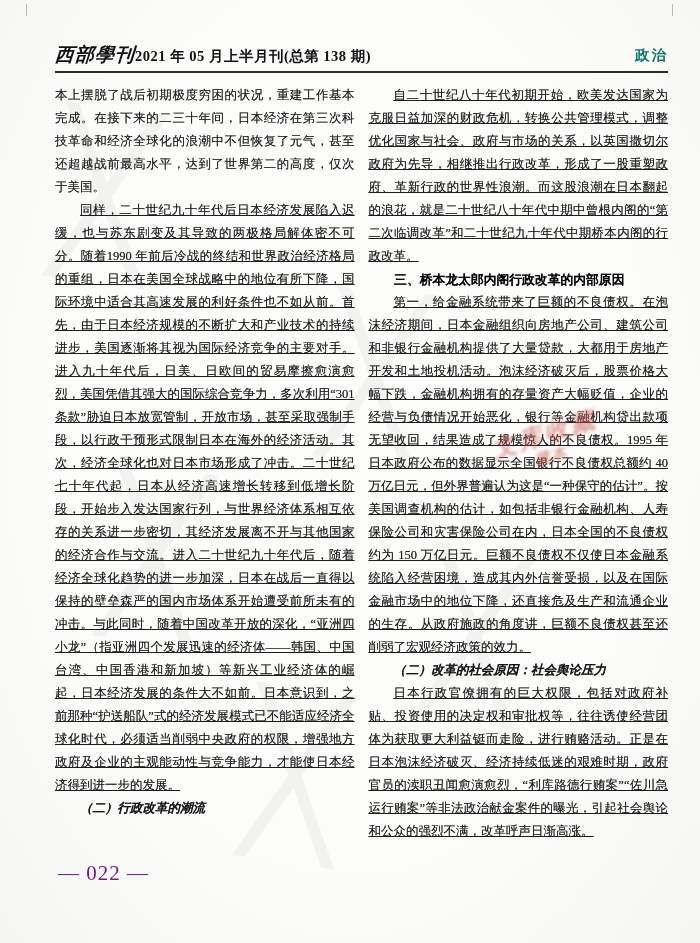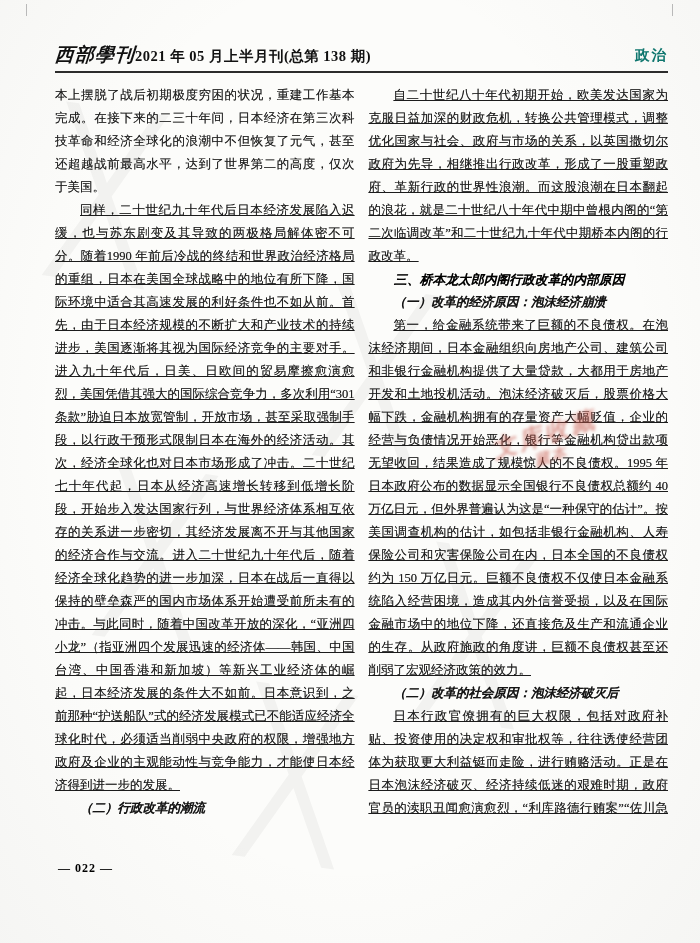--- a/index.html
+++ b/index.html
@@ -46,30 +46,30 @@
     column-count:2;column-gap:14px;column-fill:auto;overflow:hidden;
     font-size:12.5px;line-height:23px;text-align:justify;
     text-shadow:0 0 .35px rgba(20,20,20,.55);
   }
   .article-flow p{margin:0;padding:0;}
   .para.body{text-indent:2em;text-decoration:underline;}
   .para.body-first{text-indent:0;}
   .para.heading{
     text-indent:2em;font-weight:bold;
     font-family:"Liberation Sans","DejaVu Sans",sans-serif;
-    font-size:12.8px;color:#000;font-style:italic;
+    font-size:12.8px;color:#000;
   }
   .para.subheading{
     text-indent:2em;font-style:italic;font-weight:600;color:#141414;
   }
 
   
   .footer{
-    position:absolute;left:58px;top:861px;font-weight:bold;font-size:12px;
-    letter-spacing:1px;color:#000000;
+    position:absolute;left:58px;top:861px;font-weight:normal;font-size:21px;
+    letter-spacing:1px;color:#701a75;
   }
 
   
   .gray-marks{position:absolute;inset:0;pointer-events:none;z-index:0;}
   .gray-x{
     position:absolute;color:rgba(60,60,60,0.05);font-size:150px;
     font-family:"DejaVu Sans",sans-serif;transform:rotate(8deg);
     user-select:none;line-height:1;
   }
   .red-stamp{
@@ -103,23 +103,22 @@
     <span class="section-label">政治</span>
   </div>
   <div class="header-rule"></div>
 
   <div class="article-flow">
       <p class="para body-first">本上摆脱了战后初期极度穷困的状况，重建工作基本完成。在接下来的二三十年间，日本经济在第三次科技革命和经济全球化的浪潮中不但恢复了元气，甚至还超越战前最高水平，达到了世界第二的高度，仅次于美国。</p>
       <p class="para body">同样，二十世纪九十年代后日本经济发展陷入迟缓，也与苏东剧变及其导致的两极格局解体密不可分。随着1990 年前后冷战的终结和世界政治经济格局的重组，日本在美国全球战略中的地位有所下降，国际环境中适合其高速发展的利好条件也不如从前。首先，由于日本经济规模的不断扩大和产业技术的持续进步，美国逐渐将其视为国际经济竞争的主要对手。进入九十年代后，日美、日欧间的贸易摩擦愈演愈烈，美国凭借其强大的国际综合竞争力，多次利用“301 条款”胁迫日本放宽管制，开放市场，甚至采取强制手段，以行政干预形式限制日本在海外的经济活动。其次，经济全球化也对日本市场形成了冲击。二十世纪七十年代起，日本从经济高速增长转移到低增长阶段，开始步入发达国家行列，与世界经济体系相互依存的关系进一步密切，其经济发展离不开与其他国家的经济合作与交流。进入二十世纪九十年代后，随着经济全球化趋势的进一步加深，日本在战后一直得以保持的壁垒森严的国内市场体系开始遭受前所未有的冲击。与此同时，随着中国改革开放的深化，“亚洲四小龙”（指亚洲四个发展迅速的经济体——韩国、中国台湾、中国香港和新加坡）等新兴工业经济体的崛起，日本经济发展的条件大不如前。日本意识到，之前那种“护送船队”式的经济发展模式已不能适应经济全球化时代，必须适当削弱中央政府的权限，增强地方政府及企业的主观能动性与竞争能力，才能使日本经济得到进一步的发展。</p>
       <p class="para subheading">（二）行政改革的潮流</p>
       <p class="para body">自二十世纪八十年代初期开始，欧美发达国家为克服日益加深的财政危机，转换公共管理模式，调整优化国家与社会、政府与市场的关系，以英国撒切尔政府为先导，相继推出行政改革，形成了一股重塑政府、革新行政的世界性浪潮。而这股浪潮在日本翻起的浪花，就是二十世纪八十年代中期中曾根内阁的“第二次临调改革”和二十世纪九十年代中期桥本内阁的行政改革。</p>
       <p class="para heading">三、桥本龙太郎内阁行政改革的内部原因</p>
-      <p class="para subheading">（一）改革的经济原因：泡沫经济崩溃</p>
       <p class="para body">第一，给金融系统带来了巨额的不良债权。在泡沫经济期间，日本金融组织向房地产公司、建筑公司和非银行金融机构提供了大量贷款，大都用于房地产开发和土地投机活动。泡沫经济破灭后，股票价格大幅下跌，金融机构拥有的存量资产大幅贬值，企业的经营与负债情况开始恶化，银行等金融机构贷出款项无望收回，结果造成了规模惊人的不良债权。1995 年日本政府公布的数据显示全国银行不良债权总额约 40 万亿日元，但外界普遍认为这是“一种保守的估计”。按美国调查机构的估计，如包括非银行金融机构、人寿保险公司和灾害保险公司在内，日本全国的不良债权约为 150 万亿日元。巨额不良债权不仅使日本金融系统陷入经营困境，造成其内外信誉受损，以及在国际金融市场中的地位下降，还直接危及生产和流通企业的生存。从政府施政的角度讲，巨额不良债权甚至还削弱了宏观经济政策的效力。</p>
-      <p class="para subheading">（二）改革的社会原因：泡沫经济破灭后</p>
+      <p class="para subheading">（二）改革的社会原因：社会舆论压力</p>
       <p class="para body">日本行政官僚拥有的巨大权限，包括对政府补贴、投资使用的决定权和审批权等，往往诱使经营团体为获取更大利益铤而走险，进行贿赂活动。正是在日本泡沫经济破灭、经济持续低迷的艰难时期，政府官员的渎职丑闻愈演愈烈，“利库路德行贿案”“佐川急运行贿案”等非法政治献金案件的曝光，引起社会舆论和公众的强烈不满，改革呼声日渐高涨。</p>
     </div>
 
   <div class="footer">—  022  —</div>
 </div>
 
 <div class="red-stamp">
   <div class="row1">文库收藏</div>
   <div class="row2">藏本</div>
 </div>

